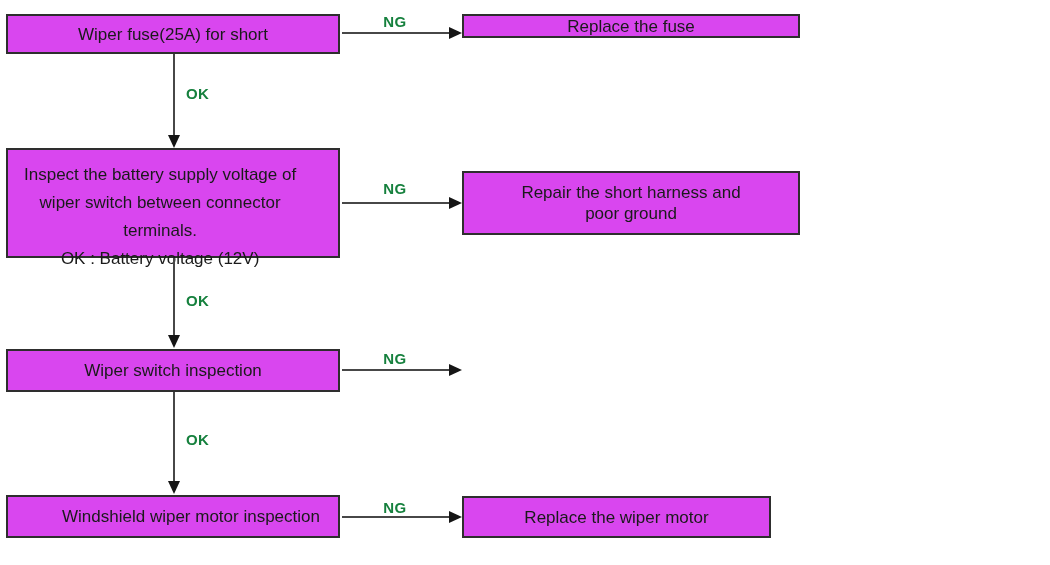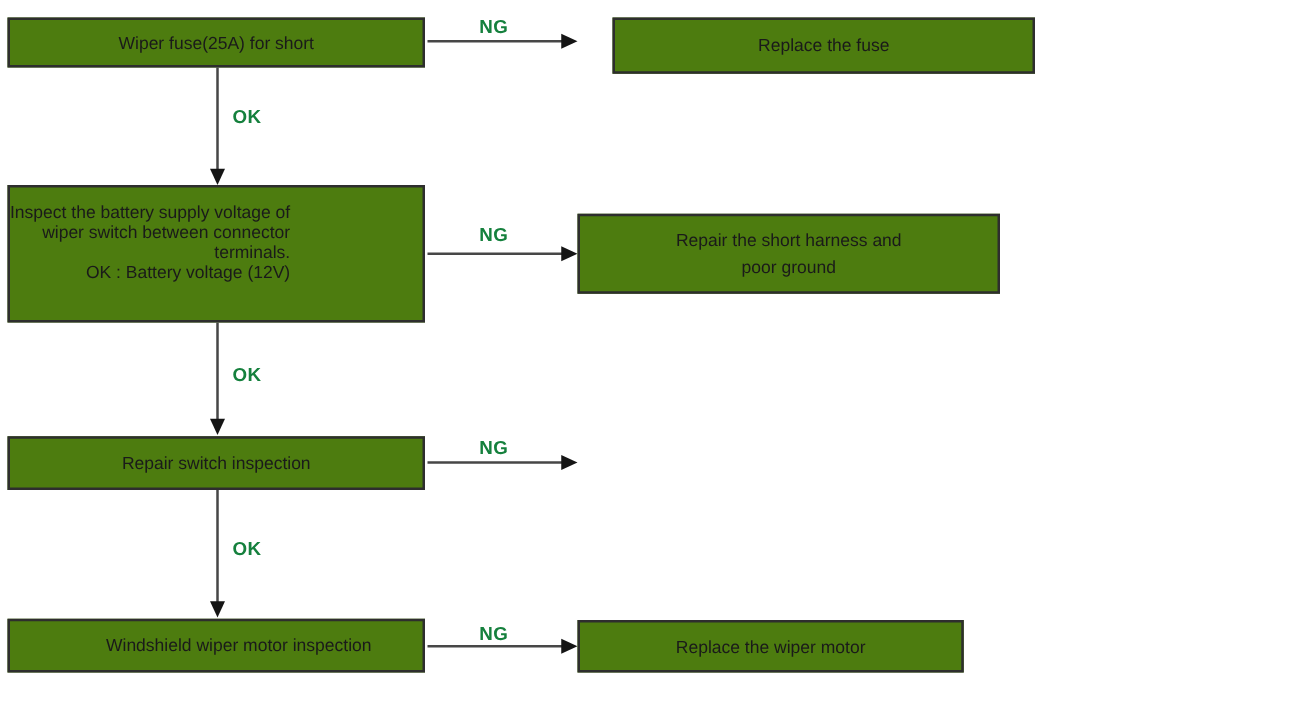--- a/index.html
+++ b/index.html
@@ -11,36 +11,36 @@
   }
   .canvas {
     position: relative;
     width: 1050px; height: 565px;
     background: #ffffff;
     overflow: hidden;
   }
   .node {
     position: absolute;
     border: 2px solid #2e2e2e;
-    background: #4d7c0f;
+    background: #d946ef;
     display: flex;
     align-items: center;
     justify-content: center;
     text-align: center;
-    font-size: 14px;
+    font-size: 17px;
     line-height: 21px;
     color: #1a1a1a;
     white-space: pre-line;
   }
   .node.left-align {
     justify-content: flex-start;
     align-items: flex-start;
-    text-align: right;
-    padding: 11px 0;
-    line-height: 16px;
+    text-align: center;
+    padding: 11px 16px;
+    line-height: 28px;
   }
   .hline { position: absolute; height: 2px; background: #474747; }
   .vline { position: absolute; width: 2px; background: #474747; }
   .arrow-right {
     position: absolute; width: 0; height: 0;
     border-top: 6px solid transparent;
     border-bottom: 6px solid transparent;
     border-left: 13px solid #151515;
   }
   .arrow-down {
@@ -60,41 +60,41 @@
 </style>
 </head>
 <body>
 
 <div class="canvas">
 
   <div class="node" style="left:6px; top:14px; width:334px; height:40px;">Wiper fuse(25A) for short</div>
   <div class="hline" style="left:342px; top:32px; width:108px;"></div>
   <div class="arrow-right" style="left:449px; top:27px;"></div>
   <div class="lbl ng" style="left:373px; top:13px;">NG</div>
-  <div class="node" style="left:462px; top:14px; width:338px; height:45px;margin-left:28px;">Replace the fuse</div>
+  <div class="node" style="left:462px; top:14px; width:338px; height:24px;">Replace the fuse</div>
 
   <div class="vline" style="left:173px; top:54px; height:82px;"></div>
   <div class="arrow-down" style="left:168px; top:135px;"></div>
   <div class="lbl" style="left:186px; top:85px;">OK</div>
 
   <div class="node left-align" style="left:6px; top:148px; width:334px; height:110px;">Inspect the battery supply voltage of
 wiper switch between connector
 terminals.
 OK : Battery voltage (12V)</div>
   <div class="hline" style="left:342px; top:202px; width:108px;"></div>
   <div class="arrow-right" style="left:449px; top:197px;"></div>
   <div class="lbl ng" style="left:373px; top:180px;">NG</div>
   <div class="node" style="left:462px; top:171px; width:338px; height:64px;">Repair the short harness and
 poor ground</div>
 
   <div class="vline" style="left:173px; top:258px; height:78px;"></div>
   <div class="arrow-down" style="left:168px; top:335px;"></div>
   <div class="lbl" style="left:186px; top:292px;">OK</div>
 
-  <div class="node" style="left:6px; top:349px; width:334px; height:43px;">Repair switch inspection</div>
+  <div class="node" style="left:6px; top:349px; width:334px; height:43px;">Wiper switch inspection</div>
   <div class="hline" style="left:342px; top:369px; width:108px;"></div>
   <div class="arrow-right" style="left:449px; top:364px;"></div>
   <div class="lbl ng" style="left:373px; top:350px;">NG</div>
 
   <div class="vline" style="left:173px; top:392px; height:90px;"></div>
   <div class="arrow-down" style="left:168px; top:481px;"></div>
   <div class="lbl" style="left:186px; top:431px;">OK</div>
 
   <div class="node" style="left:6px; top:495px; width:334px; height:43px;padding-left:36px;">Windshield wiper motor inspection</div>
   <div class="hline" style="left:342px; top:516px; width:108px;"></div>

